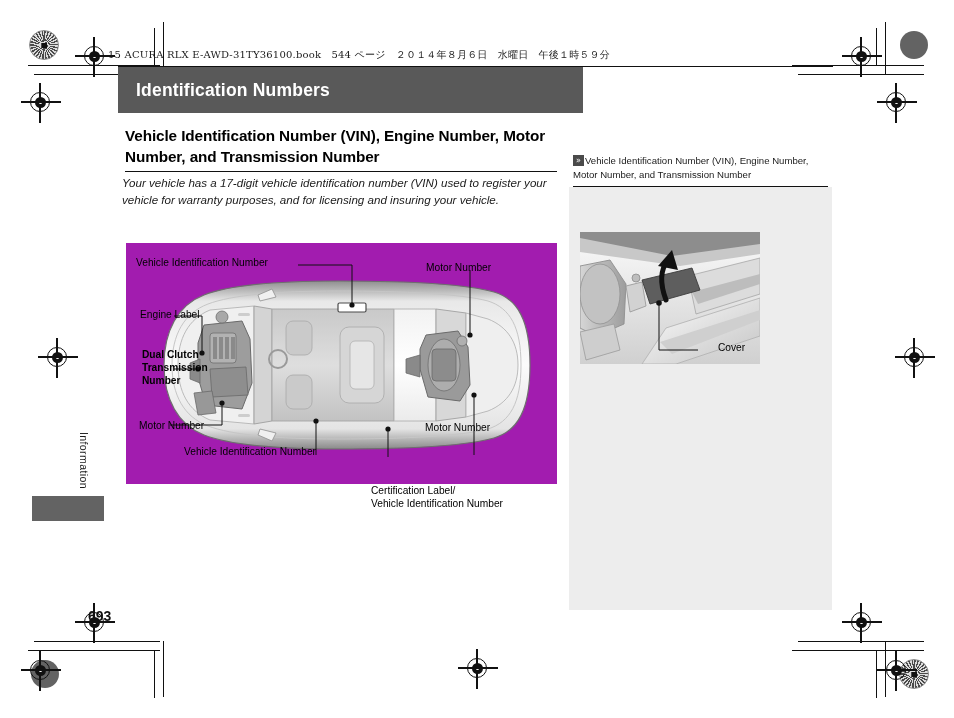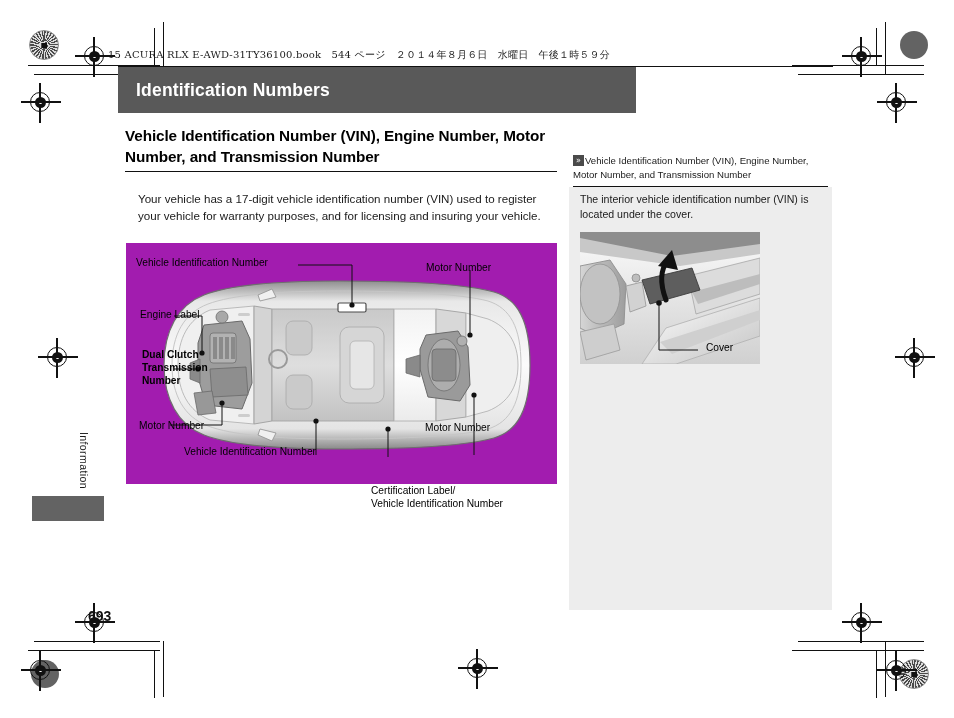--- a/index.html
+++ b/index.html
@@ -65,21 +65,21 @@
     letter-spacing: 0.2px; white-space: nowrap;
   }
   .header-rule {
     position: absolute; left: 118px; top: 66px; width: 715px;
     height: 1.1px; background: #111;
   }
 
   
   .title-banner {
     position: absolute; left: 118px; top: 67px;
-    width: 518px; height: 46px;
+    width: 465px; height: 46px;
     background: #595959;
   }
   .title-banner .t {
     position: absolute; left: 18px; top: 50%; transform: translateY(-50%);
     color: #ffffff; font-size: 17.5px; font-weight: 600;
     font-family: "Liberation Sans", sans-serif;
     letter-spacing: 0.2px;
   }
 
   
@@ -91,21 +91,21 @@
   }
   .heading-rule {
     position: absolute; left: 125px; top: 171px; width: 432px;
     height: 1.2px; background: #111;
   }
   .body-text {
     position: absolute; left: 122px; top: 175px; width: 438px;
     font-family: "Liberation Sans", sans-serif;
     font-size: 11.6px; color: #1a1a1a; line-height: 1.43;
   }
-  .body-text p { margin: 16px; }
+  .body-text p { margin: 0; font-style: italic; }
 
   
   .diagram {
     position: absolute; left: 126px; top: 243px;
     width: 431px; height: 241px;
     background: #a21caf;
   }
   .diagram svg { display: block; }
   .dlabel {
     position: absolute;
@@ -164,21 +164,21 @@
     font-size: 10.6px; color: #1a1a1a; line-height: 1.42;
   }
   .side-img {
     position: absolute; left: 11px; top: 82px;
     width: 180px; height: 132px;
     background: #f4f4f4;
   }
   .cover-label {
     position: absolute;
     font-family: "Liberation Sans", sans-serif;
-    font-size: 10.2px; color: #000;
+    font-size: 10.2px; color: #000; margin-left: 12px;
   }
 </style>
 </head>
 <body>
 
 <div class="page">
 
   <div>
     <div class="star-target" style="left:29px; top:30px;"></div>
     <div class="trim h" style="left:28px; top:65px; width:132px;"></div>
@@ -385,21 +385,20 @@
   <div class="vtab-block"></div>
   <div class="page-num">693</div>
 
   <div class="sidebar">
     <div class="side-head">
       <span class="ref-icon">»</span>
       <div class="side-head-inner">Vehicle Identification Number (VIN), Engine Number, Motor Number, and Transmission Number</div>
     </div>
     <div class="side-rule"></div>
 
-    <div class="side-body">The interior vehicle identification number (VIN) is located under the cover.</div>
 
     <div class="side-img">
       <svg width="180" height="132" viewBox="0 0 180 132">
         <defs>
           <linearGradient id="sillGrad" x1="0" y1="0" x2="1" y2="1">
             <stop offset="0" stop-color="#ffffff"></stop>
             <stop offset="0.45" stop-color="#e3e3e3"></stop>
             <stop offset="1" stop-color="#c4c4c4"></stop>
           </linearGradient>
           <linearGradient id="seatGrad" x1="0" y1="0" x2="1" y2="0">

